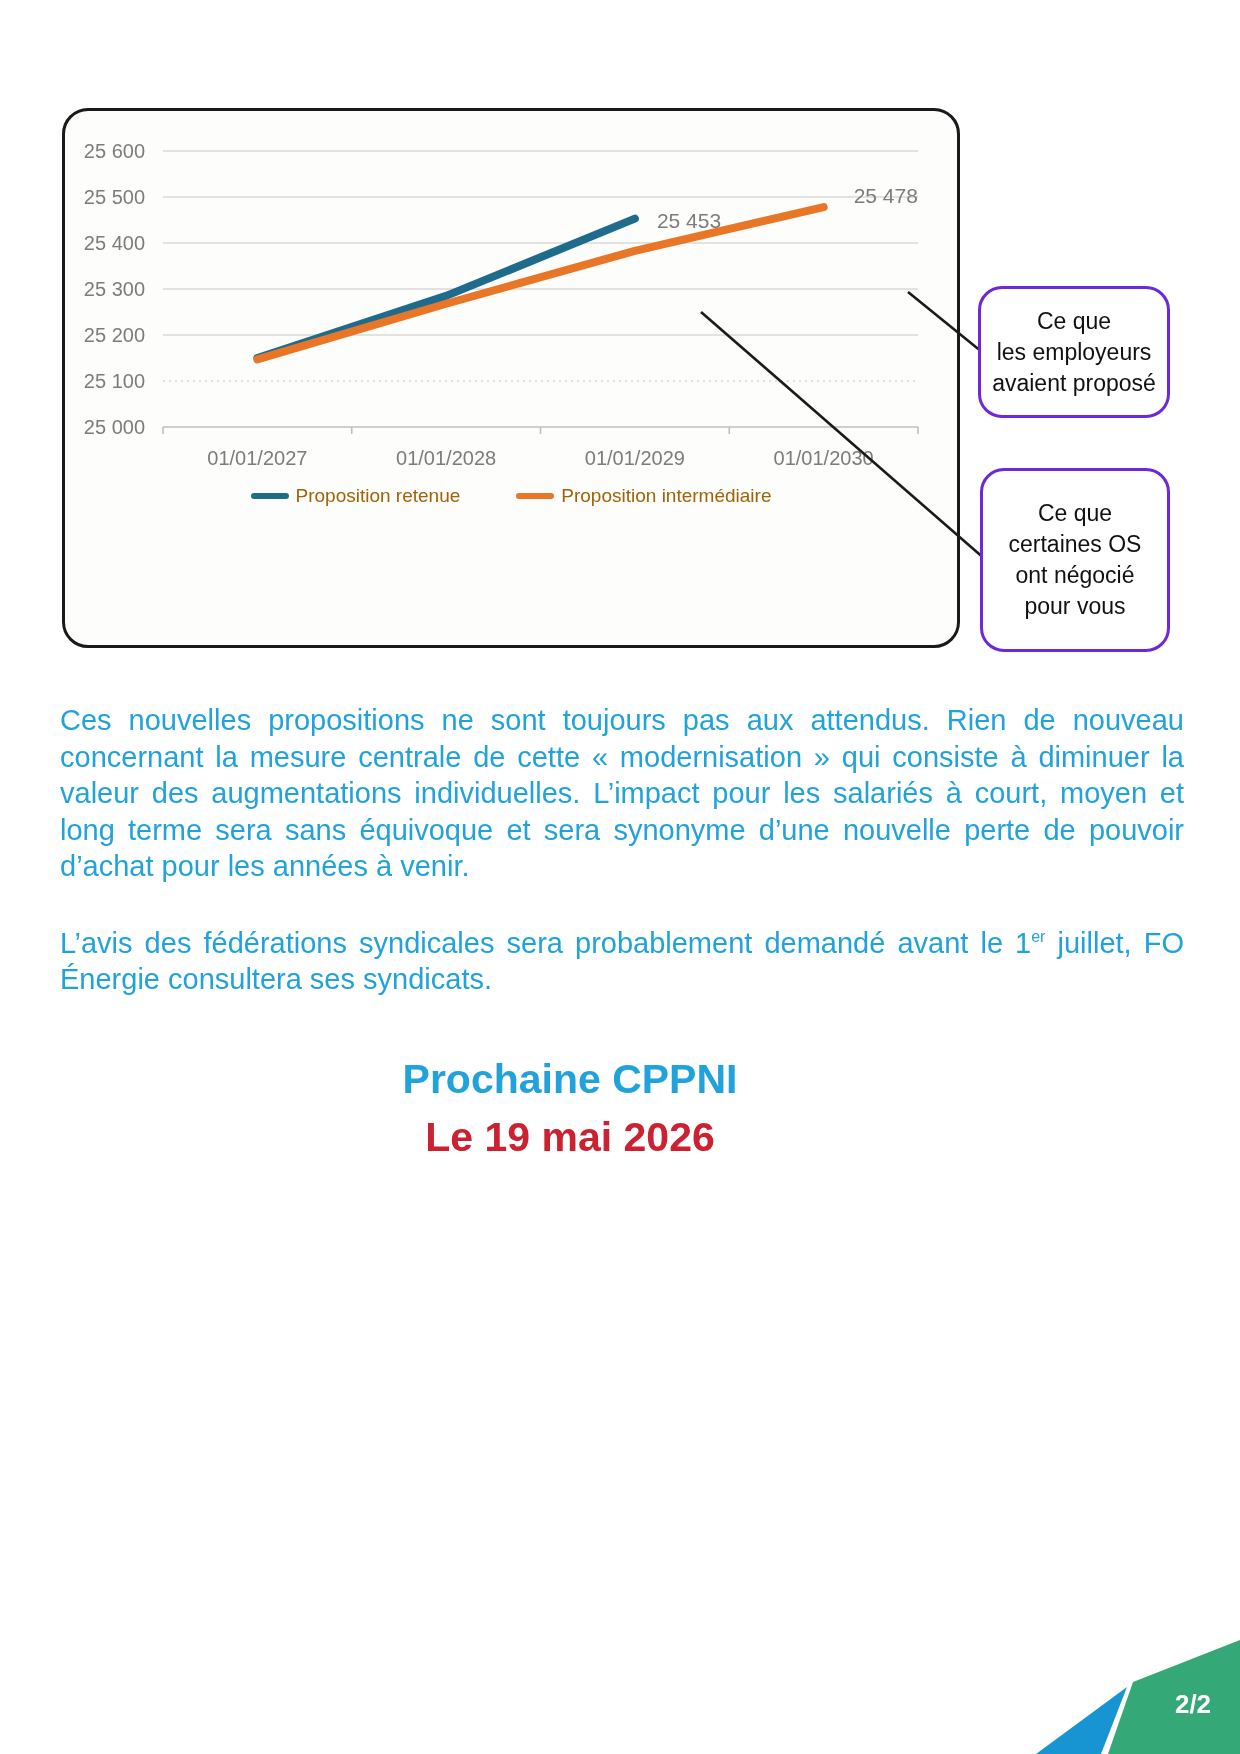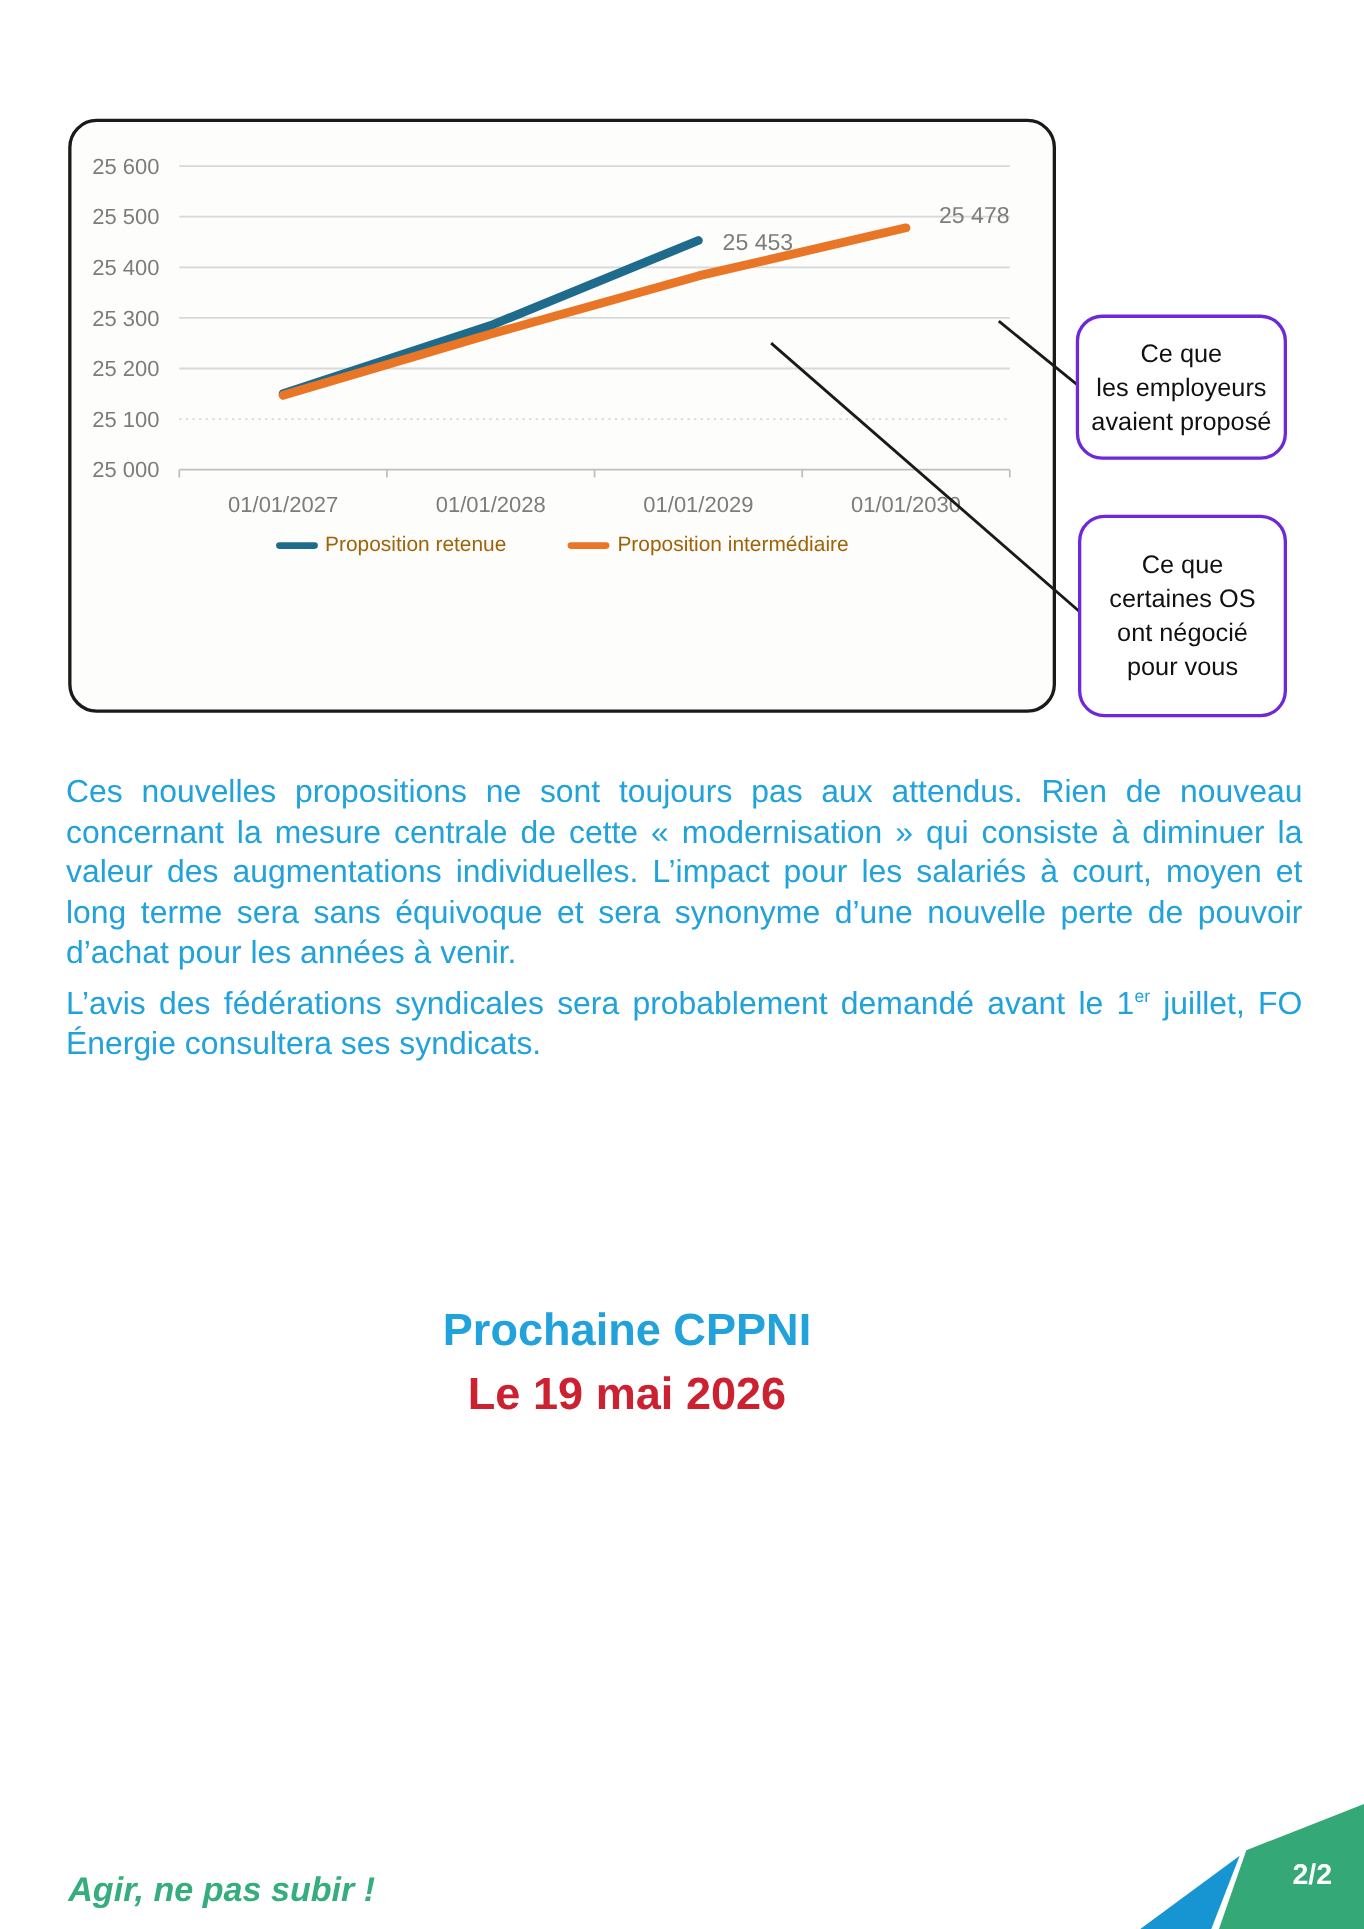--- a/index.html
+++ b/index.html
@@ -35,25 +35,25 @@
   .callout-employers { left:978px; top:286px; width:192px; height:132px; }
   .callout-unions    { left:980px; top:468px; width:190px; height:184px; }
 
   
   .body-copy {
     position:absolute; left:60px; top:702px; width:1124px;
     color:var(--accent-blue, #21a2da); font-weight:400;
     font-size:29px; line-height:36.5px; text-align:justify;
   }
   .body-copy p { margin:0; }
-  .body-copy p + p { margin-top:10px; }
+  .body-copy p + p { margin-top:40px; }
   .body-copy sup { font-size:0.55em; vertical-align:super; line-height:0; }
 
   
-  .cppni { position:absolute; left:0; top:1180px; width:1140px; text-align:center;
+  .cppni { position:absolute; left:0; top:1050px; width:1140px; text-align:center;
            font-weight:700; font-size:41px; line-height:58px; }
   .cppni-title { color:var(--accent-blue, #21a2da); }
   .cppni-date  { color:var(--accent-red, #cb2130); }
 
   
   .slogan { position:absolute; left:62px; top:1700px; font-size:31px; font-weight:700;
             font-style:italic; color:var(--accent-green, #35ad7c); }
   .footer-shapes { position:absolute; right:0; bottom:0; width:240px; height:130px; }
   .page-num { position:absolute; left:1157px; top:1689px; width:72px; text-align:center;
               color:#fff; font-weight:700; font-size:26px; z-index:5; }
@@ -115,20 +115,19 @@
   <div class="body-copy">
     <p>Ces nouvelles propositions ne sont toujours pas aux attendus. Rien de nouveau concernant la mesure centrale de cette « modernisation » qui consiste à diminuer la valeur des augmentations individuelles. L’impact pour les salariés à court, moyen et long terme sera sans équivoque et sera synonyme d’une nouvelle perte de pouvoir d’achat pour les années à venir.</p>
     <p><span>L’avis des fédérations syndicales sera probablement demandé avant le 1</span><sup>er</sup><span> juillet, FO Énergie consultera ses syndicats.</span></p>
   </div>
 
   <div class="cppni">
     <div class="cppni-title">Prochaine CPPNI</div>
     <div class="cppni-date">Le 19 mai 2026</div>
   </div>
 
-  <div class="slogan">Agir, ne pas subir !</div>
   <svg class="footer-shapes" viewBox="0 0 240 130">
     <polygon points="127,63 101,130 36,130" fill="#1795d3"></polygon>
     <polygon points="240,16 133,58 108,130 240,130" fill="#35a877"></polygon>
   </svg>
   <div class="page-num">2/2</div>
 
 </div>
 
 </body></html>

